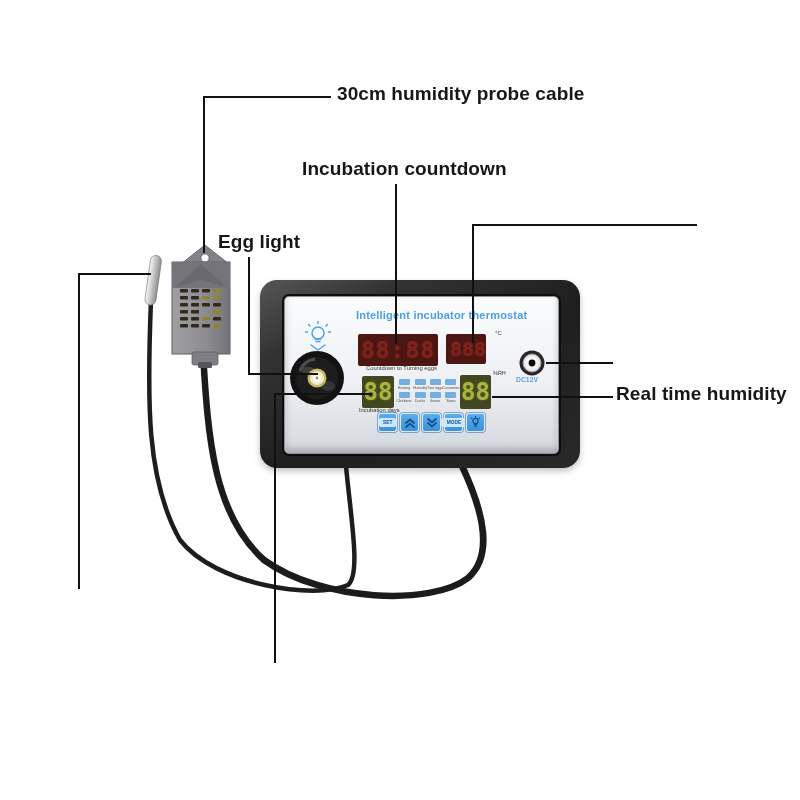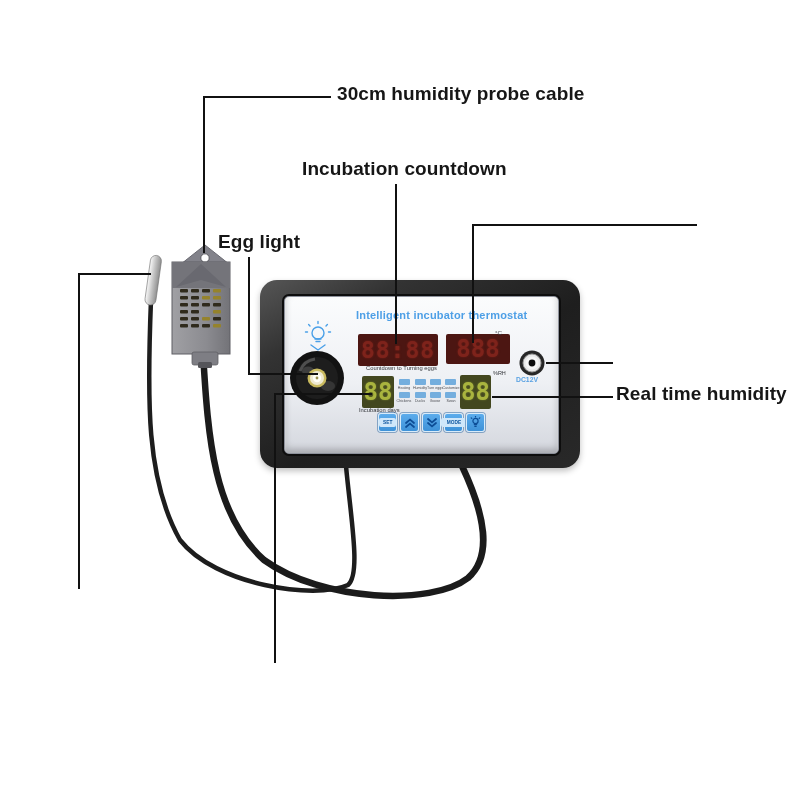--- a/index.html
+++ b/index.html
@@ -65,21 +65,21 @@
     <path d="M 12,22 A 19,19 0 0 1 27,10" stroke="#4e4e4e" stroke-width="3" fill="none"></path>
     <ellipse cx="20" cy="22" rx="6" ry="4.5" fill="#5a5a5a" opacity=".55"></ellipse>
     <ellipse cx="40" cy="37" rx="7" ry="5" fill="#3c3c3c" opacity=".8"></ellipse>
     <circle cx="29" cy="29" r="9.5" fill="#c9ba5e"></circle>
     <circle cx="29" cy="29" r="7" fill="#eee9d0"></circle>
     <circle cx="29" cy="29" r="4.2" fill="#fffef4"></circle>
     <circle cx="29" cy="29" r="1.4" fill="#9a9050"></circle>
   </svg>
 
   <div class="led led-red abs" style="left:358px;top:334px;width:80px;height:32px;font-size:23px;line-height:32px;letter-spacing:1px;">88:88</div>
-  <div class="led led-red abs" style="left:446px;top:334px;width:64px;height:30px;font-size:24px;line-height:30px;">888</div>
+  <div class="led led-red abs" style="left:446px;top:334px;width:40px;height:30px;font-size:20px;line-height:30px;text-align:right;">888</div>
   <span class="tiny" style="left:495px;top:329px;font-size:10px;transform:scale(.62);color:#3c3e44;">°C</span>
   <span class="tiny" style="left:366px;top:365px;font-size:10px;transform:scale(.58);">Countdown to Turning eggs</span>
 
   <div class="led led-green abs" style="left:362px;top:376px;width:32px;height:32px;font-size:24px;line-height:32px;">88</div>
   <div class="led led-green abs" style="left:460px;top:375px;width:31px;height:34px;font-size:24px;line-height:34px;">88</div>
   <span class="tiny" style="left:493px;top:370px;font-size:10px;transform:scale(.55);">%RH</span>
   <span class="tiny" style="left:359px;top:407px;font-size:10px;transform:scale(.58);">Incubation days</span>
 
   <div class="ind" style="left:399px;top:379px"></div>
   <div class="ind" style="left:415px;top:379px"></div>

